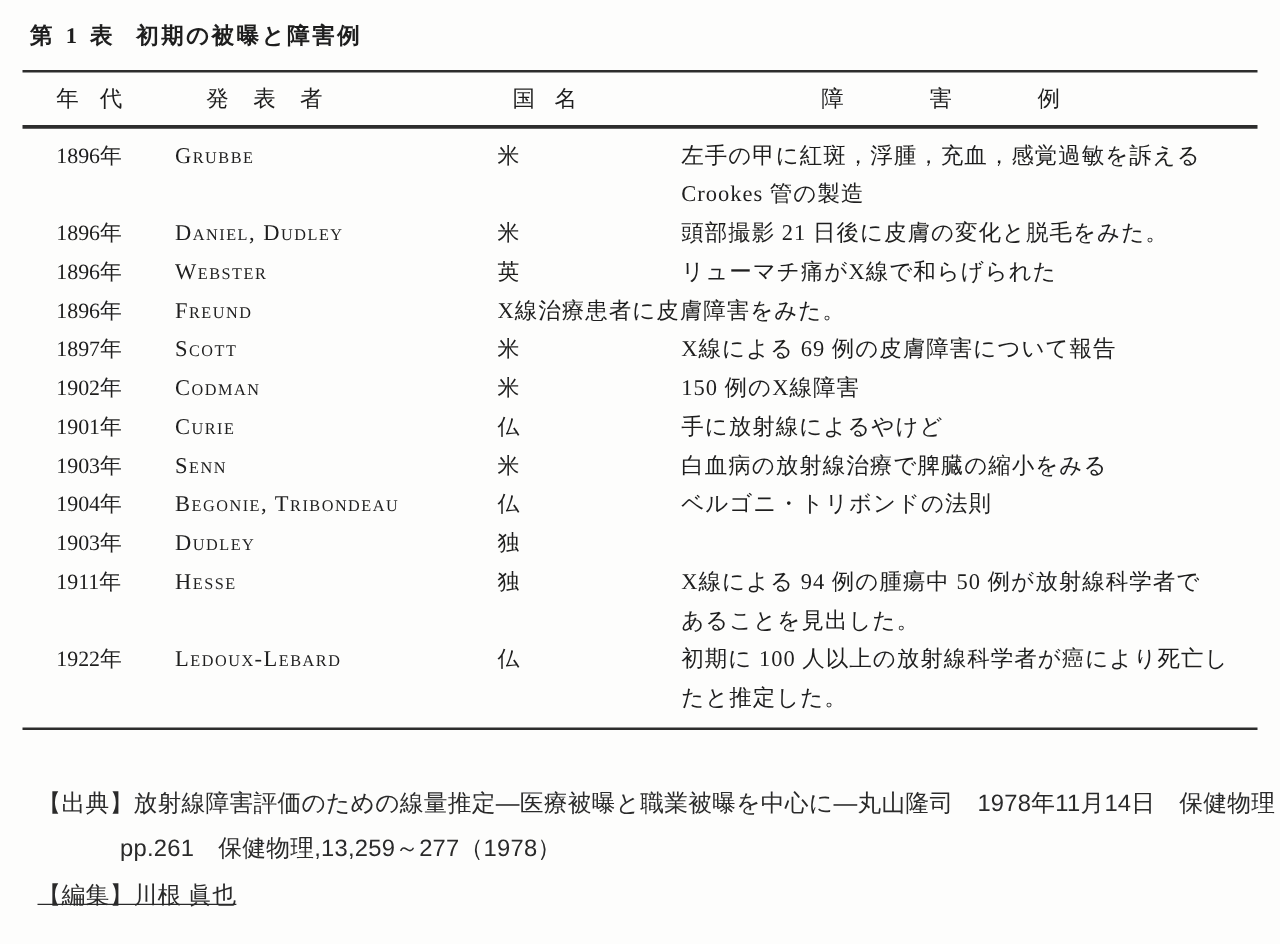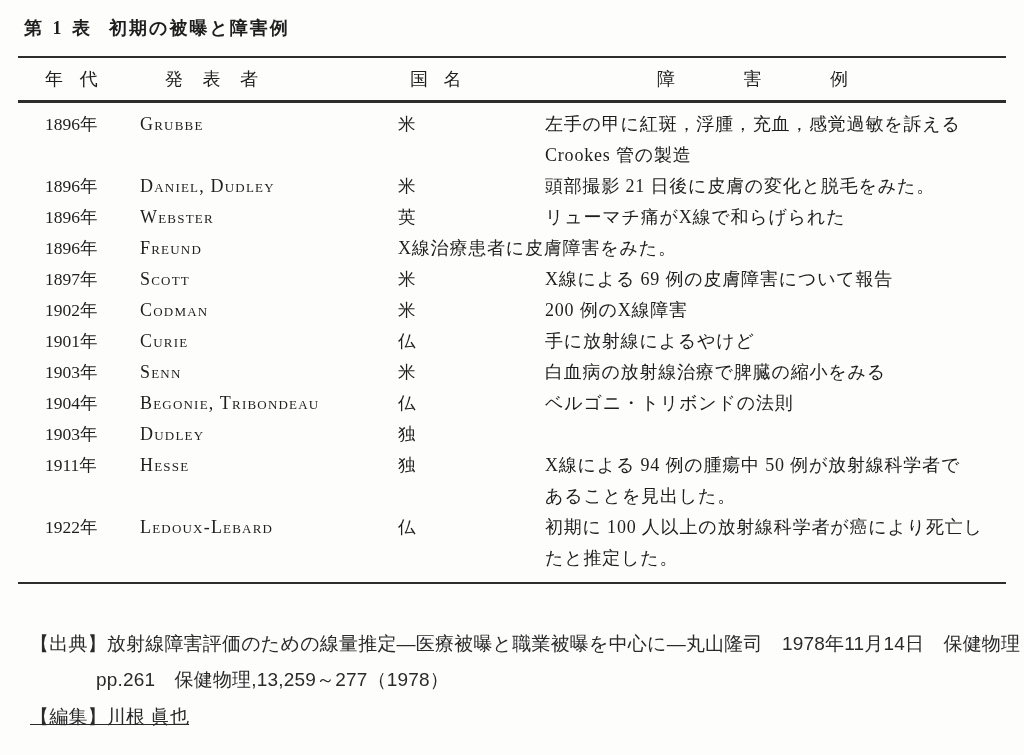--- a/index.html
+++ b/index.html
@@ -136,21 +136,21 @@
         <div class="c-desc">
           <div class="dline">X線による 69 例の皮膚障害について報告</div>
         </div>
       </div>
 
       <div class="trow">
         <div class="c-year">1902年</div>
         <div class="c-author">Codman</div>
         <div class="c-country">米</div>
         <div class="c-desc">
-          <div class="dline">200 例のX線障害</div>
+          <div class="dline">150 例のX線障害</div>
         </div>
       </div>
 
       <div class="trow">
         <div class="c-year">1901年</div>
         <div class="c-author">Curie</div>
         <div class="c-country">仏</div>
         <div class="c-desc">
           <div class="dline">手に放射線によるやけど</div>
         </div>

